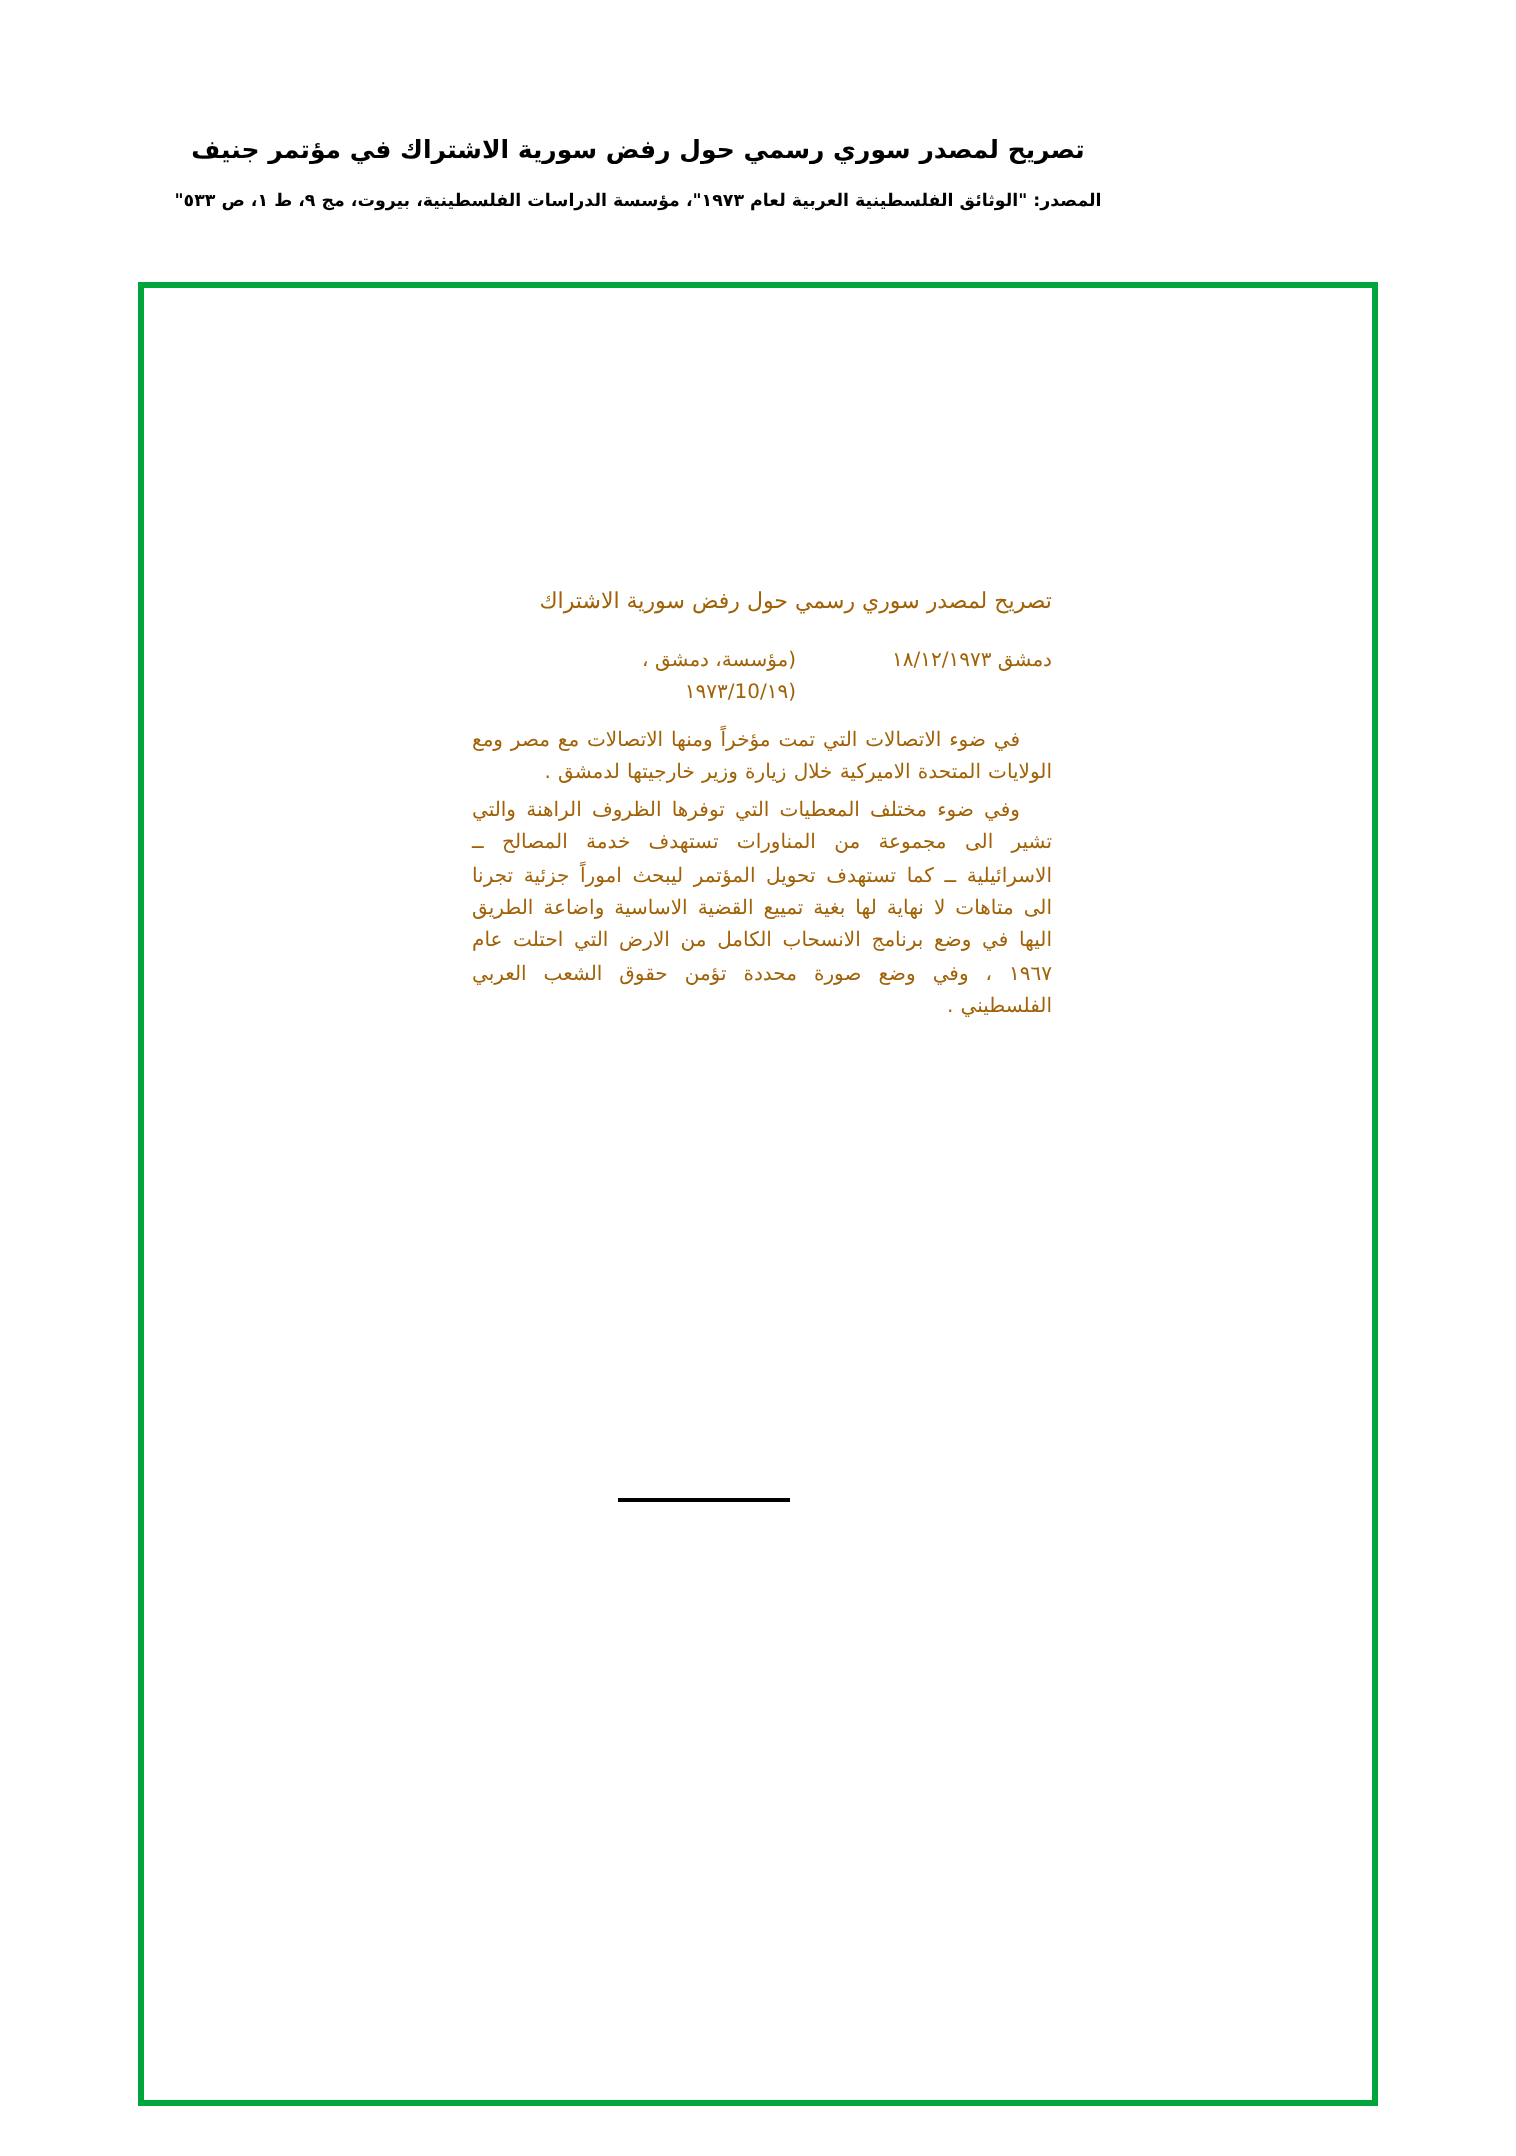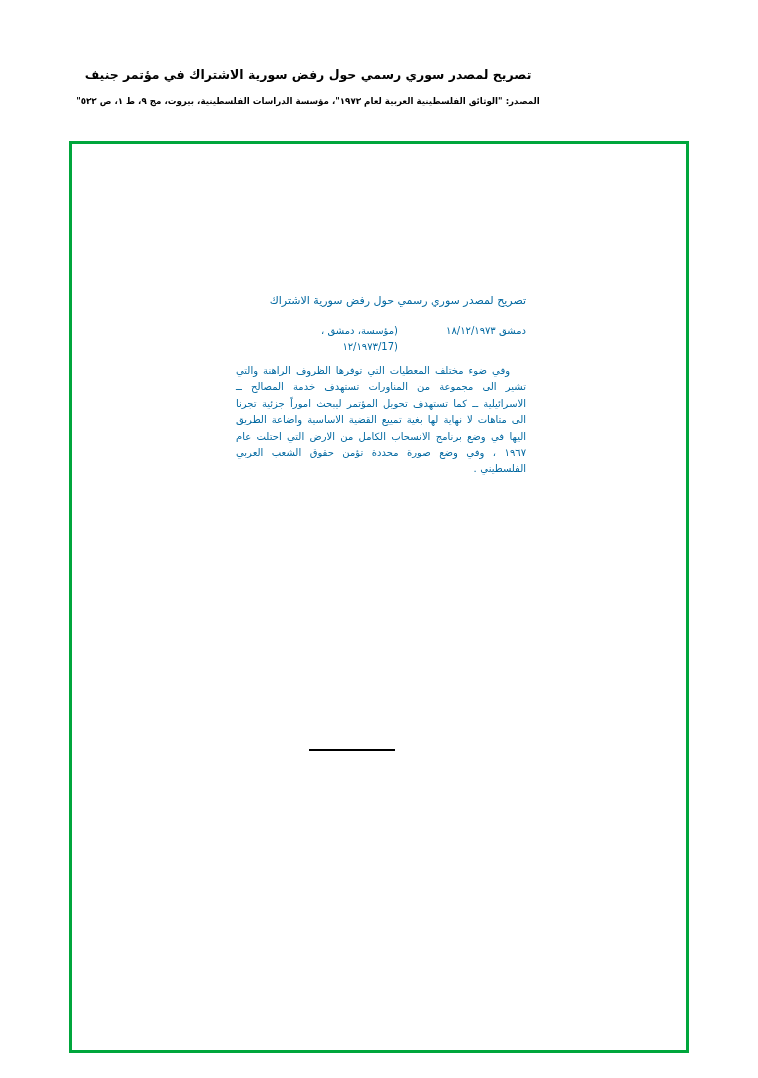--- a/index.html
+++ b/index.html
@@ -13,21 +13,21 @@
     position: relative;
     font-family: "Liberation Serif", "DejaVu Serif", serif;
     color: #000000;
     overflow: hidden;
   }
 
   
   .doc-header {
     position: absolute;
     top: 66px;
-    left: 4px;
+    left: 15px;
     width: 608px;
     text-align: center;
     direction: rtl;
   }
   .doc-title {
     font-family: "DejaVu Sans", "Liberation Sans", sans-serif;
     font-size: 12.5px;
     font-weight: bold;
     letter-spacing: 0px;
     line-height: 18px;
@@ -64,21 +64,21 @@
 
   
   .page-body {
     position: absolute;
     left: 236px;
     top: 292px;
     width: 290px;
     direction: rtl;
     text-align: justify;
     font-family: "DejaVu Sans", "Liberation Sans", sans-serif;
-    color: #0369a1;
+    color: #a16207;
   }
   .scan-heading {
     font-size: 11px;
     line-height: 17px;
     letter-spacing: 0.3px;
     text-align: right;
     margin-bottom: 14px;
   }
   .meta-line {
     display: block;
@@ -139,20 +139,21 @@
   <div class="scan-heading">
     <div>تصريح لمصدر سوري رسمي حول رفض سورية الاشتراك</div>
   </div>
 
   <div class="meta-block">
     <div class="meta-line">
       <span class="right-part">دمشق ١٨/١٢/١٩٧٣</span>
       <span class="left-part">(مؤسسة، دمشق ،</span>
     </div>
     <div class="meta-line">
-      <span class="left-part">(17/١٢/١٩٧٣</span>
+      <span class="left-part">(١٩/10/١٩٧٣</span>
     </div>
   </div>
 
+  <p class="para">في ضوء الاتصالات التي تمت مؤخراً ومنها الاتصالات مع مصر ومع الولايات المتحدة الاميركية خلال زيارة وزير خارجيتها لدمشق .</p>
   <p class="para">وفي ضوء مختلف المعطيات التي توفرها الظروف الراهنة والتي تشير الى مجموعة من المناورات تستهدف خدمة المصالح ــ الاسرائيلية ــ كما تستهدف تحويل المؤتمر ليبحث اموراً جزئية تجرنا الى متاهات لا نهاية لها بغية تمييع القضية الاساسية واضاعة الطريق اليها في وضع برنامج الانسحاب الكامل من الارض التي احتلت عام ١٩٦٧ ، وفي وضع صورة محددة تؤمن حقوق الشعب العربي الفلسطيني .</p>
 </div>
 
 <div class="rule"></div>
 
 </body></html>

